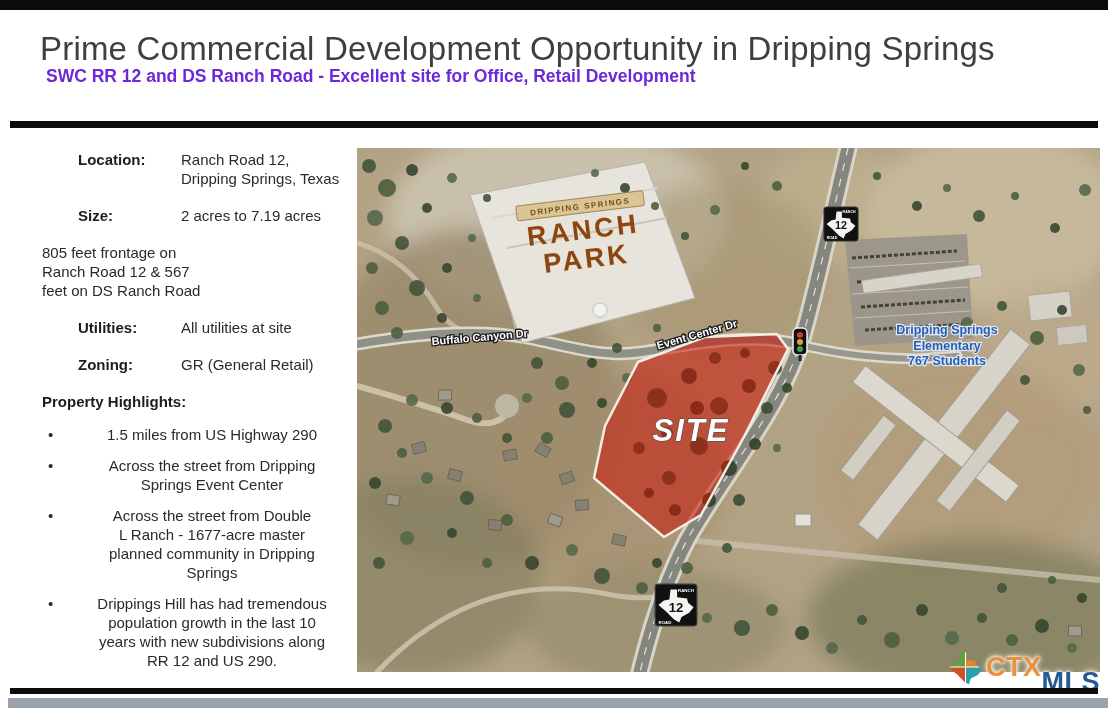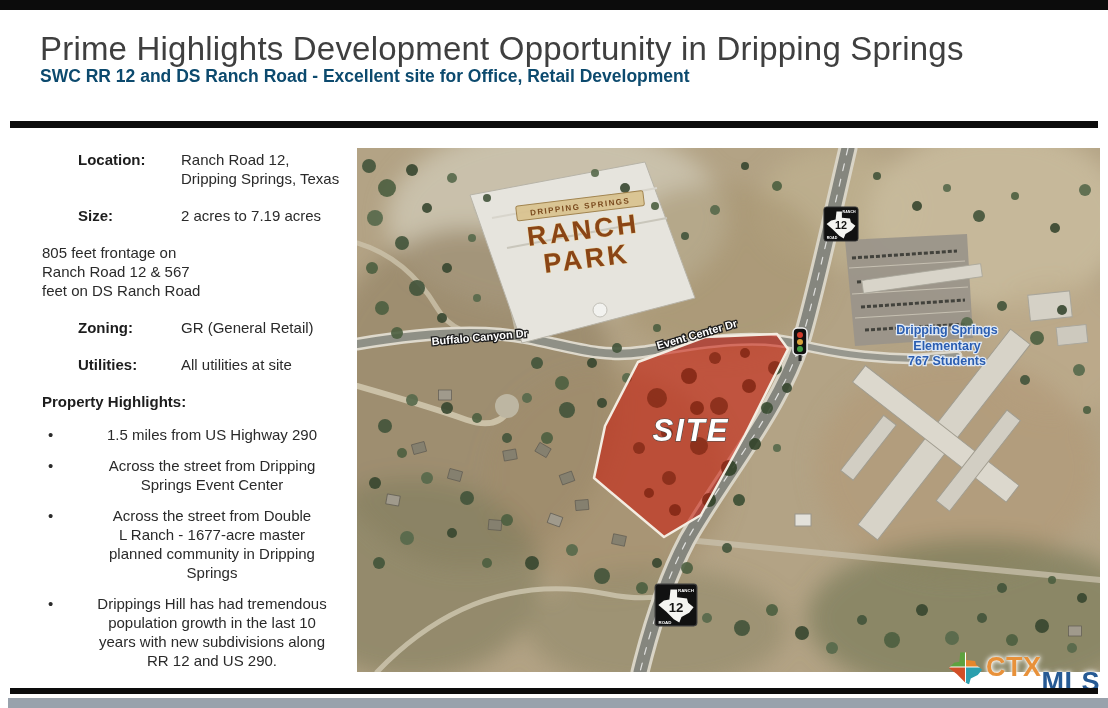--- a/index.html
+++ b/index.html
@@ -1,22 +1,22 @@
 <!DOCTYPE html>
 <html><head>
 <meta charset="utf-8">
 <style>
   html,body{margin:0;padding:0;background:#ffffff;}
   .page{position:relative;width:1108px;height:708px;background:#ffffff;overflow:hidden;
         font-family:"Liberation Sans",sans-serif;}
   .topbar{position:absolute;left:0;top:0;width:1108px;height:10px;background:#0c0c0c;}
   .title{position:absolute;left:40px;top:30px;margin:0;font-size:33px;font-weight:400;
          color:#3f3f3f;letter-spacing:0.2px;white-space:nowrap;}
-  .subtitle{position:absolute;left:40px;top:66px;font-size:17.5px;font-weight:700;
-            color:#0c4a6e;white-space:nowrap;}
+  .subtitle{position:absolute;left:46px;top:66px;font-size:17.5px;font-weight:700;
+            color:#6d28d9;white-space:nowrap;}
   .forsale{position:absolute;left:40px;top:90px;font-size:24px;font-weight:700;
            color:#b1b6bc;letter-spacing:0.8px;}
   .hrule{position:absolute;left:10px;top:121px;width:1088px;height:7px;background:#0c0c0c;}
   .details{position:absolute;left:42px;top:150px;width:312px;color:#2a2a2a;font-size:15px;line-height:19px;}
   .drow{display:flex;margin-bottom:18px;}
   .dlabel{width:103px;font-weight:700;color:#1d1d1d;flex:none;margin-left:36px;}
   .dvalue{white-space:pre-line;}
   .ph-title{font-weight:700;color:#1d1d1d;margin:0 0 14px 0;}
   ul.hl{list-style:none;margin:0;padding:0;}
   ul.hl li{display:flex;margin-bottom:12px;}
@@ -31,46 +31,46 @@
   .brule{position:absolute;left:10px;top:688px;width:1088px;height:6px;background:#0c0c0c;}
   .gbar{position:absolute;left:8px;top:698px;width:1100px;height:10px;background:#99a2ac;}
   text{font-family:"Liberation Sans",sans-serif;}
 </style>
 </head>
 <body>
 
 <div class="page">
   <div class="topbar"></div>
 
-  <h1 class="title">Prime Highlights Development Opportunity in Dripping Springs</h1>
+  <h1 class="title">Prime Commercial Development Opportunity in Dripping Springs</h1>
   <div class="subtitle">SWC RR 12 and DS Ranch Road - Excellent site for Office, Retail Development</div>
   <div class="hrule"></div>
 
   <div class="details">
     <div class="drow">
       <div class="dlabel">Location:</div>
       <div class="dvalue">Ranch Road 12,
 Dripping Springs, Texas</div>
     </div>
     <div class="drow">
       <div class="dlabel">Size:</div>
       <div class="dvalue">2 acres to 7.19 acres</div>
     </div>
     <div class="drow">
       <div class="dvalue">805 feet frontage on
 Ranch Road 12 &amp; 567
 feet on DS Ranch Road</div>
     </div>
     <div class="drow">
+      <div class="dlabel">Utilities:</div>
+      <div class="dvalue">All utilities at site</div>
+    </div>
+    <div class="drow">
       <div class="dlabel">Zoning:</div>
       <div class="dvalue">GR (General Retail)</div>
-    </div>
-    <div class="drow">
-      <div class="dlabel">Utilities:</div>
-      <div class="dvalue">All utilities at site</div>
     </div>
     <div class="ph-title">Property Highlights:</div>
     <ul class="hl">
       <li>
         <span class="b">•</span>
         <span class="t">1.5 miles from US Highway 290</span>
         </li>
       <li>
         <span class="b">•</span>
         <span class="t">Across the street from Dripping

